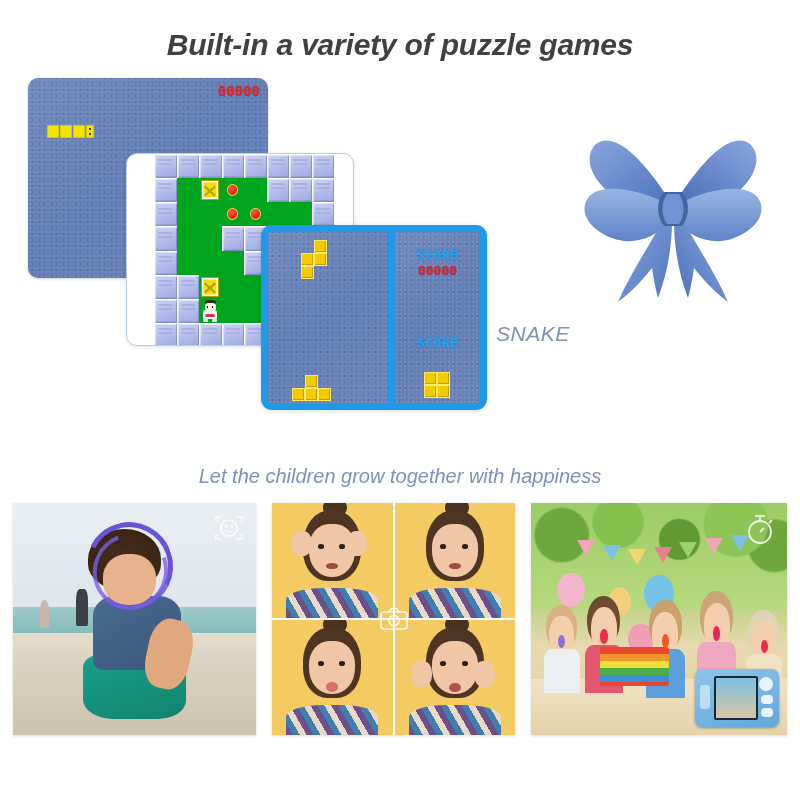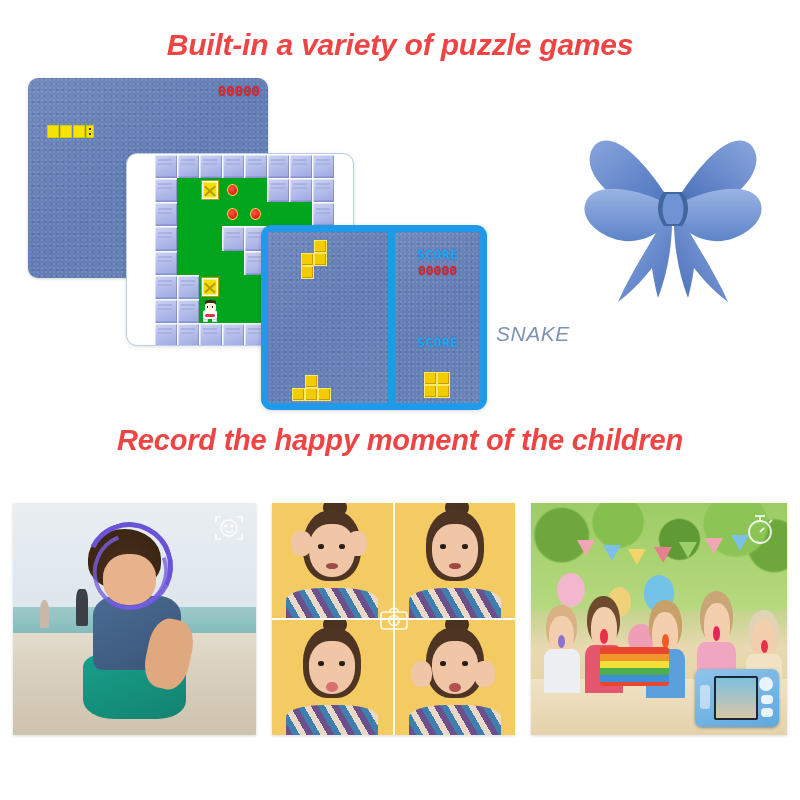--- a/index.html
+++ b/index.html
@@ -11,21 +11,21 @@
   }
   .page { position: relative; width: 800px; height: 800px; background: #fff; }
 
   
   .h-main {
     position: absolute;
     width: 100%;
     text-align: center;
     font-weight: bold;
     font-style: italic;
-    color: #ef4444;
+    color: #404040;
     letter-spacing: -0.2px;
   }
   #title-games { top: 28px; font-size: 30px; }
   #title-record { top: 424px; font-size: 29px; }
   .h-sub {
     position: absolute;
     width: 100%;
     text-align: center;
     font-style: italic;
     font-size: 20px;
@@ -477,21 +477,21 @@
 
       <path d="M104 96 C 92 120, 72 148, 58 180 C 74 168, 84 156, 92 146 C 94 160, 96 168, 98 176 C 108 150, 112 122, 112 100 Z" fill="url(#bwA)"></path>
 
       <path d="M122 96 C 134 120, 154 148, 168 180 C 152 168, 142 156, 134 146 C 132 160, 130 168, 128 176 C 118 150, 114 122, 114 100 Z" fill="url(#bwB)"></path>
 
       <path d="M104 70 C 96 78, 96 94, 104 104 L 122 104 C 130 94, 130 78, 122 70 Z" fill="#40679f"></path>
       <path d="M107 72 C 101 80, 101 94, 107 102 L 119 102 C 125 94, 125 80, 119 72 Z" fill="#6f93d4"></path>
     </svg>
   </div>
 
-  <div class="h-main" id="title-record">Record the happy moment of the children</div>
+  <div class="h-sub" id="subtitle-record">Let the children grow together with happiness</div>
 
   <div class="cards">
 
     <div class="card" id="card-face">
       <div id="beach">
         <div class="bch-sky"></div>
         <div class="bch-sea"></div>
         <div class="bch-sand"></div>
         <div class="bch-person" id="bch-p2"></div>
         <div class="bch-person" id="bch-p1"></div>

